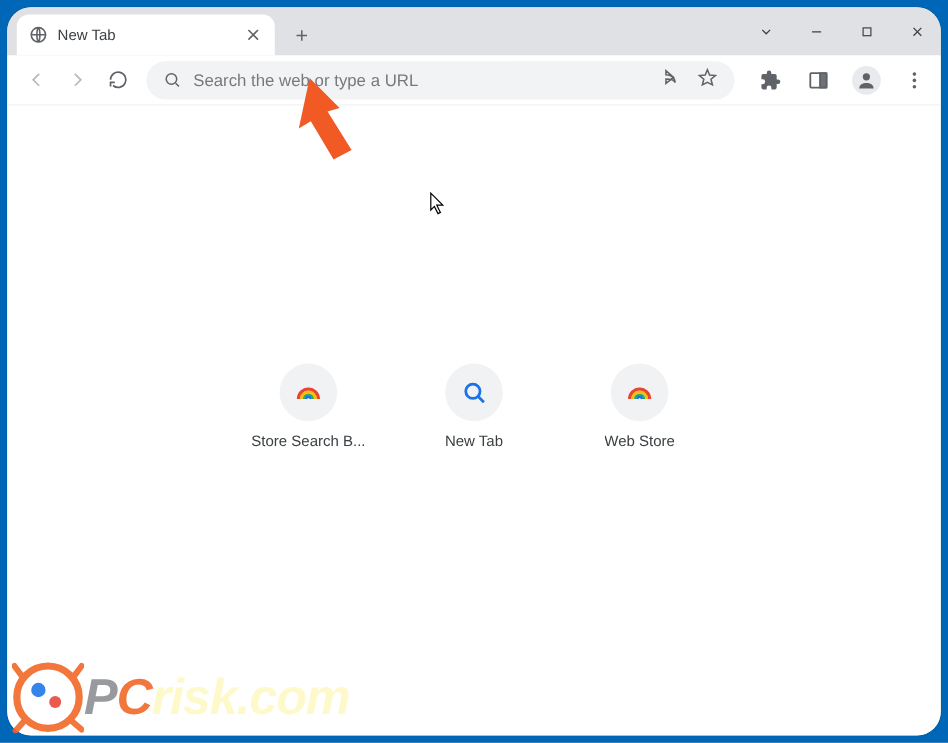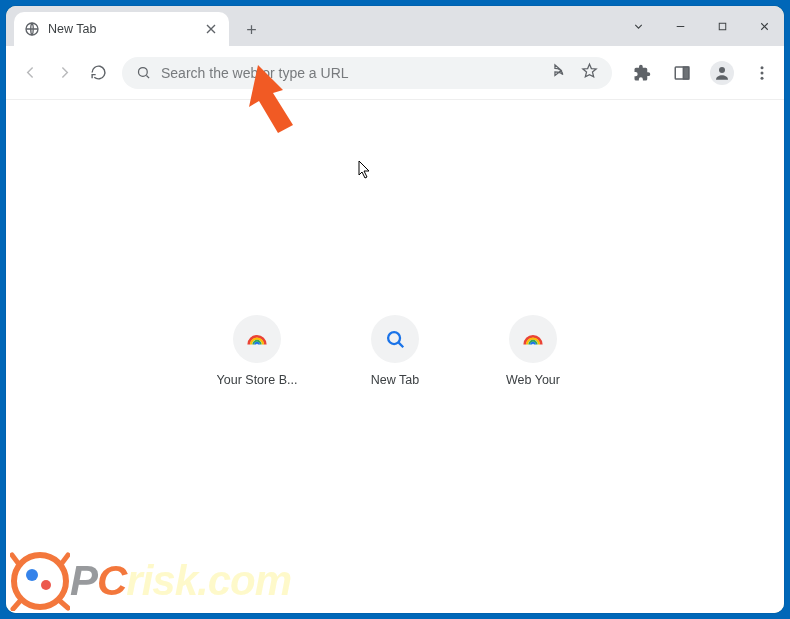--- a/index.html
+++ b/index.html
@@ -1,29 +1,29 @@
 <!DOCTYPE html>
 <html><head>
 <meta charset="utf-8">
 <style>
   * { margin: 0; padding: 0; box-sizing: border-box; font-family: "Segoe UI", Arial, sans-serif; }
   body { width: 790px; height: 619px; background: #0067b8; padding: 6px; overflow: hidden; position: relative; }
-  .window { width: 100%; height: 100%; background: #fef9c3; border-radius: 10px; overflow: hidden; display: flex; flex-direction: column; box-shadow: 0 0 0 1px rgba(0,0,0,.05); }
+  .window { width: 100%; height: 100%; background: #fef9c3; border-radius: 20px; overflow: hidden; display: flex; flex-direction: column; box-shadow: 0 0 0 1px rgba(0,0,0,.05); }
   
   .titlebar { height: 40px; background: #dfe1e5; display: flex; align-items: flex-end; position: relative; padding-left: 8px; }
   .tab { display: flex; align-items: center; height: 34px; background: #fff; border-radius: 10px 10px 0 0; padding: 0 10px; min-width: 215px; position: relative; gap: 8px; }
   .tab .favicon { width: 16px; height: 16px; color: #5f6368; }
   .tab .title { font-size: 12.5px; color: #3c4043; flex: 1; white-space: nowrap; overflow: hidden; text-overflow: ellipsis; }
   .tab .close { width: 16px; height: 16px; color: #5f6368; cursor: pointer; }
   .newtab-btn { width: 28px; height: 28px; display: flex; align-items: center; justify-content: center; color: #5f6368; margin-left: 8px; margin-bottom: 3px; border-radius: 50%; cursor: pointer; }
   .win-controls { position: absolute; right: 8px; top: 0; height: 100%; display: flex; align-items: center; gap: 18px; }
   .win-btn { width: 24px; height: 24px; display: flex; align-items: center; justify-content: center; color: #3c4043; cursor: pointer; }
   .win-btn svg { width: 13px; height: 13px; }
   
-  .toolbar { height: 54px; background: #fff; display: flex; align-items: center; padding: 0 8px; gap: 2px; border-bottom: 1px solid #eee; }
+  .toolbar { height: 42px; background: #fff; display: flex; align-items: center; padding: 0 8px; gap: 2px; border-bottom: 1px solid #eee; }
   .nav-btn { width: 32px; height: 32px; display: flex; align-items: center; justify-content: center; color: #5f6368; border-radius: 50%; cursor: pointer; }
   .nav-btn.disabled { color: #b8b9bb; cursor: default; }
   .nav-btn svg { width: 17px; height: 17px; }
   .omnibox { flex: 1; height: 32px; background: #f1f3f4; border-radius: 16px; display: flex; align-items: center; padding: 0 14px; margin: 0 6px; gap: 10px; }
   .omnibox .search-icon { width: 15px; height: 15px; color: #5f6368; }
   .omnibox input { border: none; outline: none; background: transparent; flex: 1; font-size: 14px; color: #5f6368; }
   .omnibox input::placeholder { color: #777a7d; }
   .obx-right { display: flex; align-items: center; gap: 14px; color: #5f6368; margin-left: 6px; }
   .obx-right svg { width: 17px; height: 17px; cursor: pointer; }
   .tool-right { display: flex; align-items: center; gap: 12px; margin-left: 8px; color: #5f6368; }
@@ -176,41 +176,41 @@
     <div class="shortcuts">
       <div class="sc-item">
         <div class="sc-circle">
           <svg class="rainbow" viewBox="0 0 24 24">
             <path d="M3 18a9 9 0 0 1 18 0" fill="none" stroke="#ea4335" stroke-width="3"></path>
             <path d="M5.5 18a6.5 6.5 0 0 1 13 0" fill="none" stroke="#fbbc05" stroke-width="2.4"></path>
             <path d="M8 18a4 4 0 0 1 8 0" fill="none" stroke="#34a853" stroke-width="2.2"></path>
             <path d="M10 18a2 2 0 0 1 4 0" fill="none" stroke="#1a73e8" stroke-width="2.2"></path>
           </svg>
         </div>
-        <span class="sc-label">Your Store B...</span>
+        <span class="sc-label">Store Search B...</span>
       </div>
       <div class="sc-item">
         <div class="sc-circle">
           <svg viewBox="0 0 24 24" fill="none" stroke="#1a73e8" stroke-width="2.5">
               <circle cx="11" cy="11" r="6.5"></circle>
               <path d="m21 21-5-5"></path>
             </svg>
         </div>
         <span class="sc-label">New Tab</span>
       </div>
       <div class="sc-item">
         <div class="sc-circle">
           <svg class="rainbow" viewBox="0 0 24 24">
             <path d="M3 18a9 9 0 0 1 18 0" fill="none" stroke="#ea4335" stroke-width="3"></path>
             <path d="M5.5 18a6.5 6.5 0 0 1 13 0" fill="none" stroke="#fbbc05" stroke-width="2.4"></path>
             <path d="M8 18a4 4 0 0 1 8 0" fill="none" stroke="#34a853" stroke-width="2.2"></path>
             <path d="M10 18a2 2 0 0 1 4 0" fill="none" stroke="#1a73e8" stroke-width="2.2"></path>
           </svg>
         </div>
-        <span class="sc-label">Web Your</span>
+        <span class="sc-label">Web Store</span>
       </div>
     </div>
   </div>
 </div>
 
 <svg class="big-arrow" viewBox="0 0 60 70">
   <polygon points="15,0 40,25 30,28 50,60 35,68 16,36 6,42" fill="#f15a24"></polygon>
 </svg>
 
 <svg class="mouse-cursor" viewBox="0 0 14 20">

